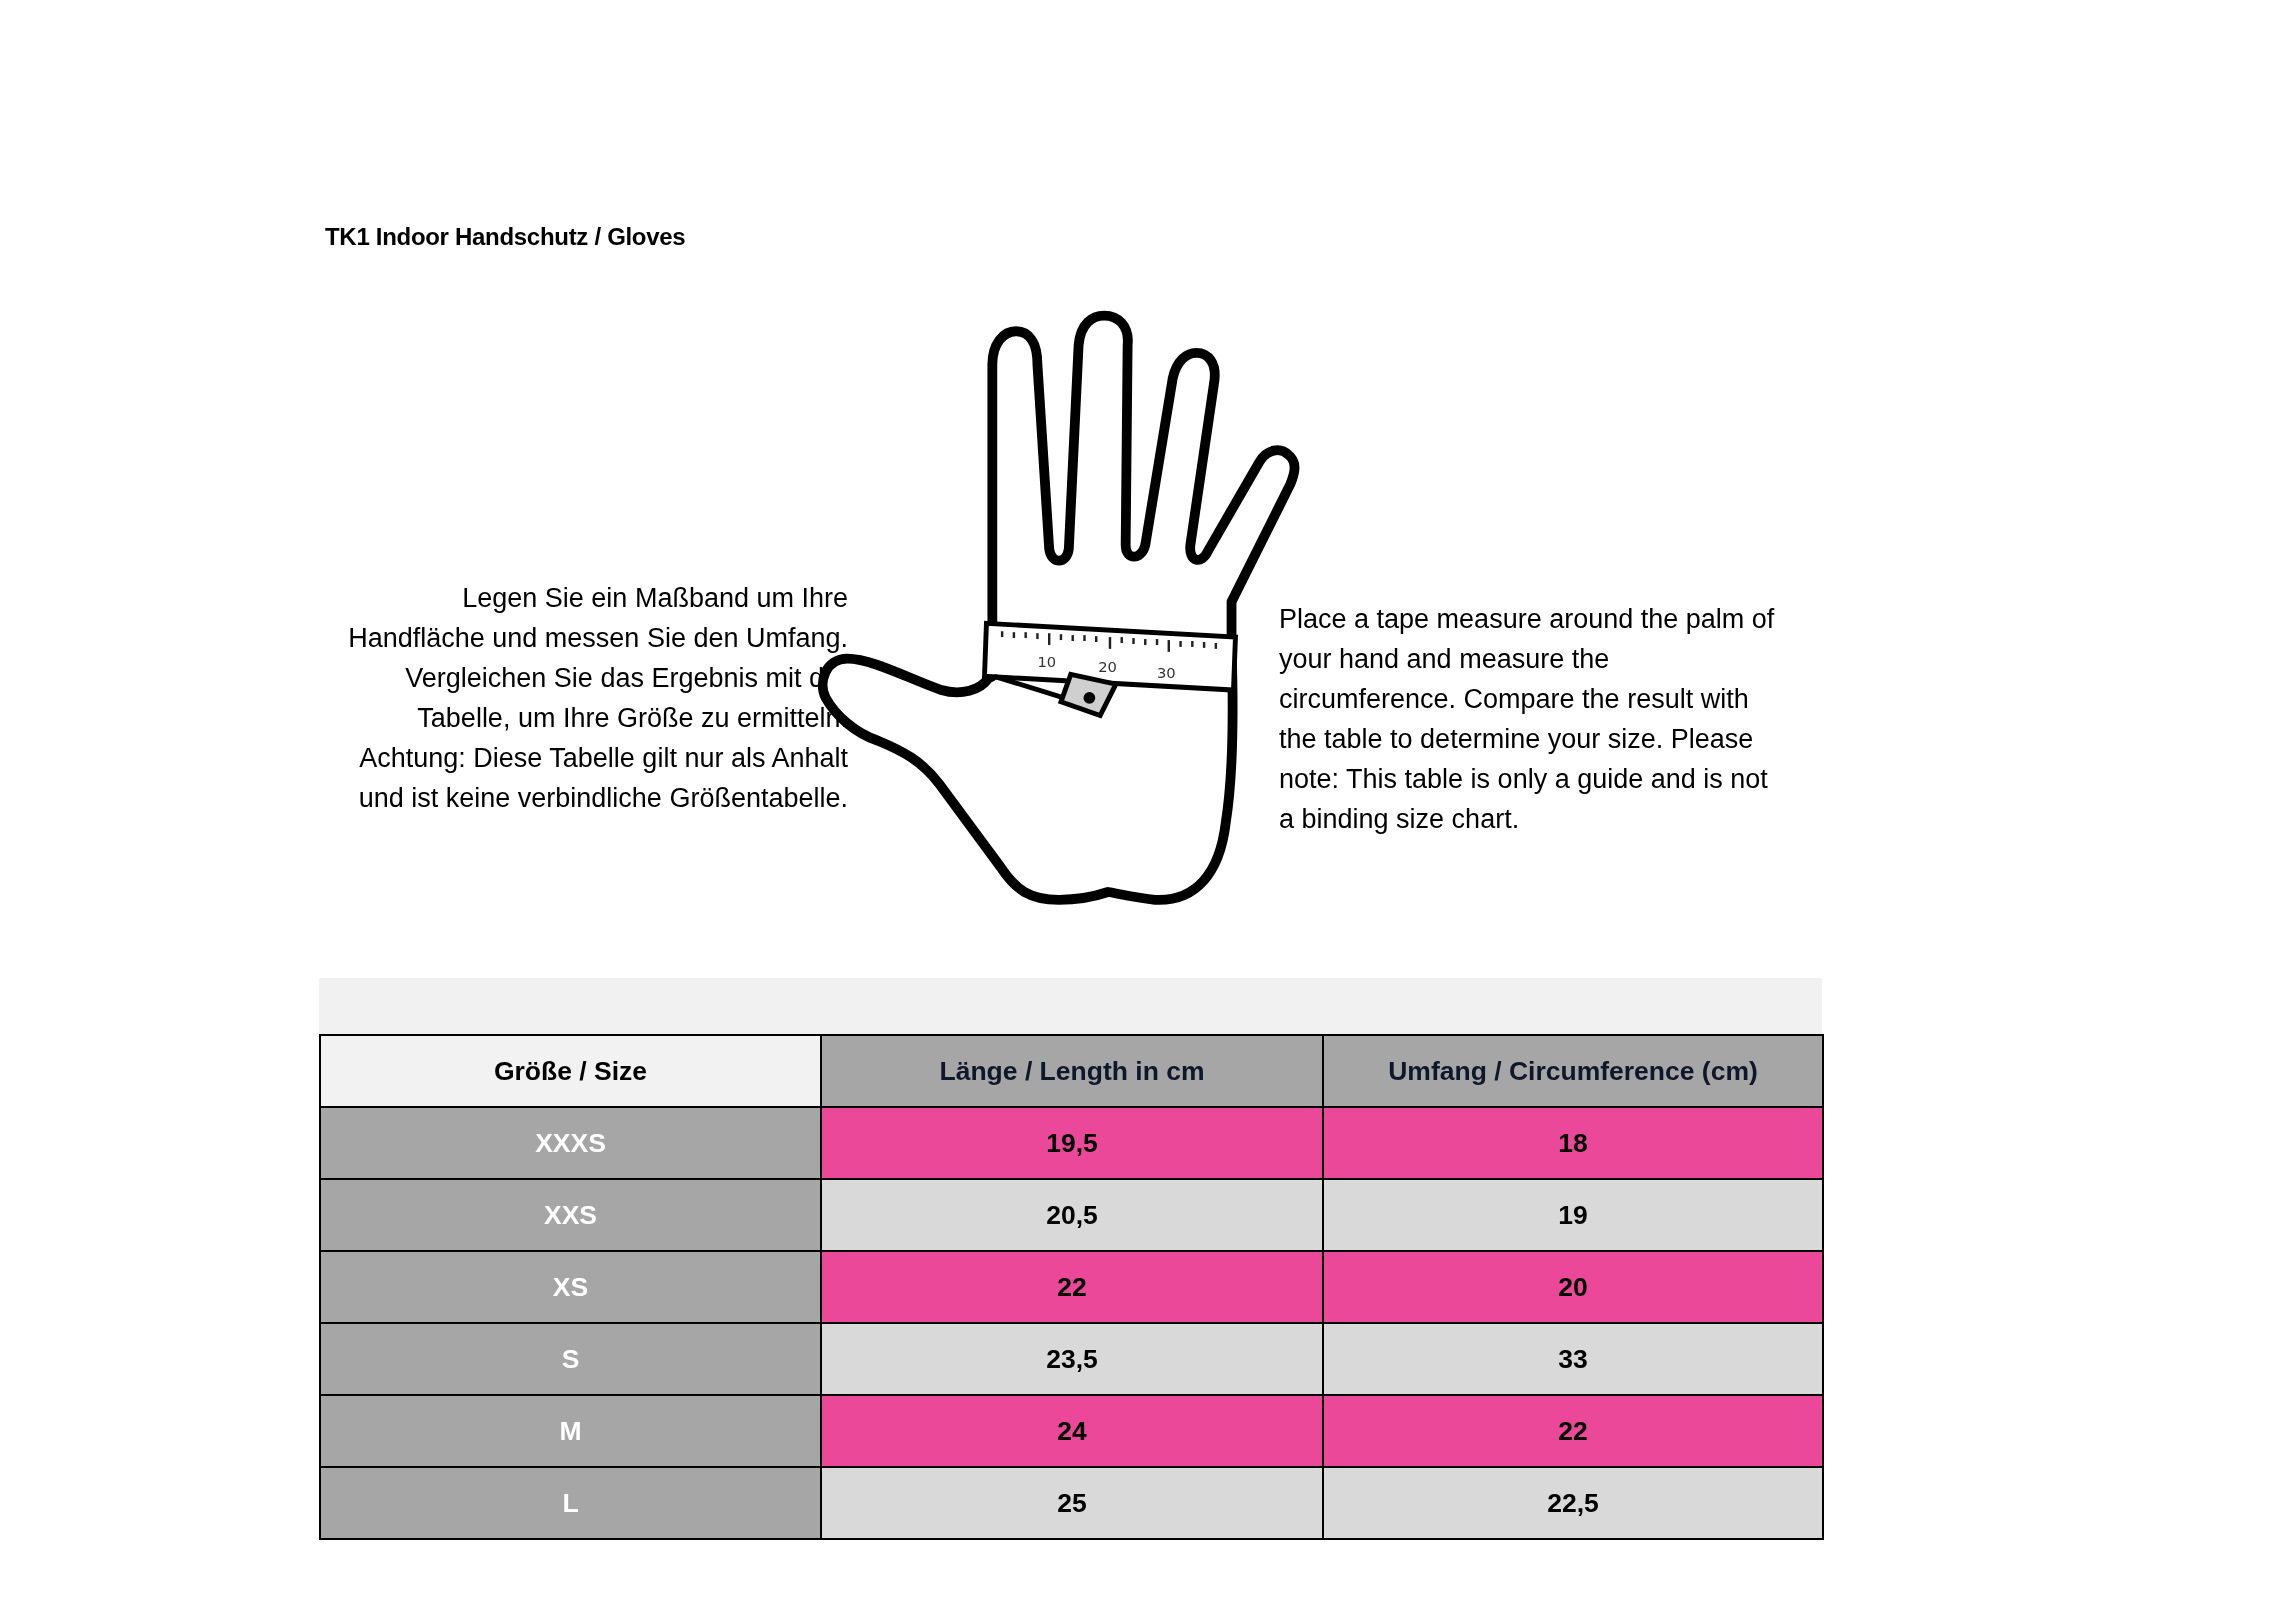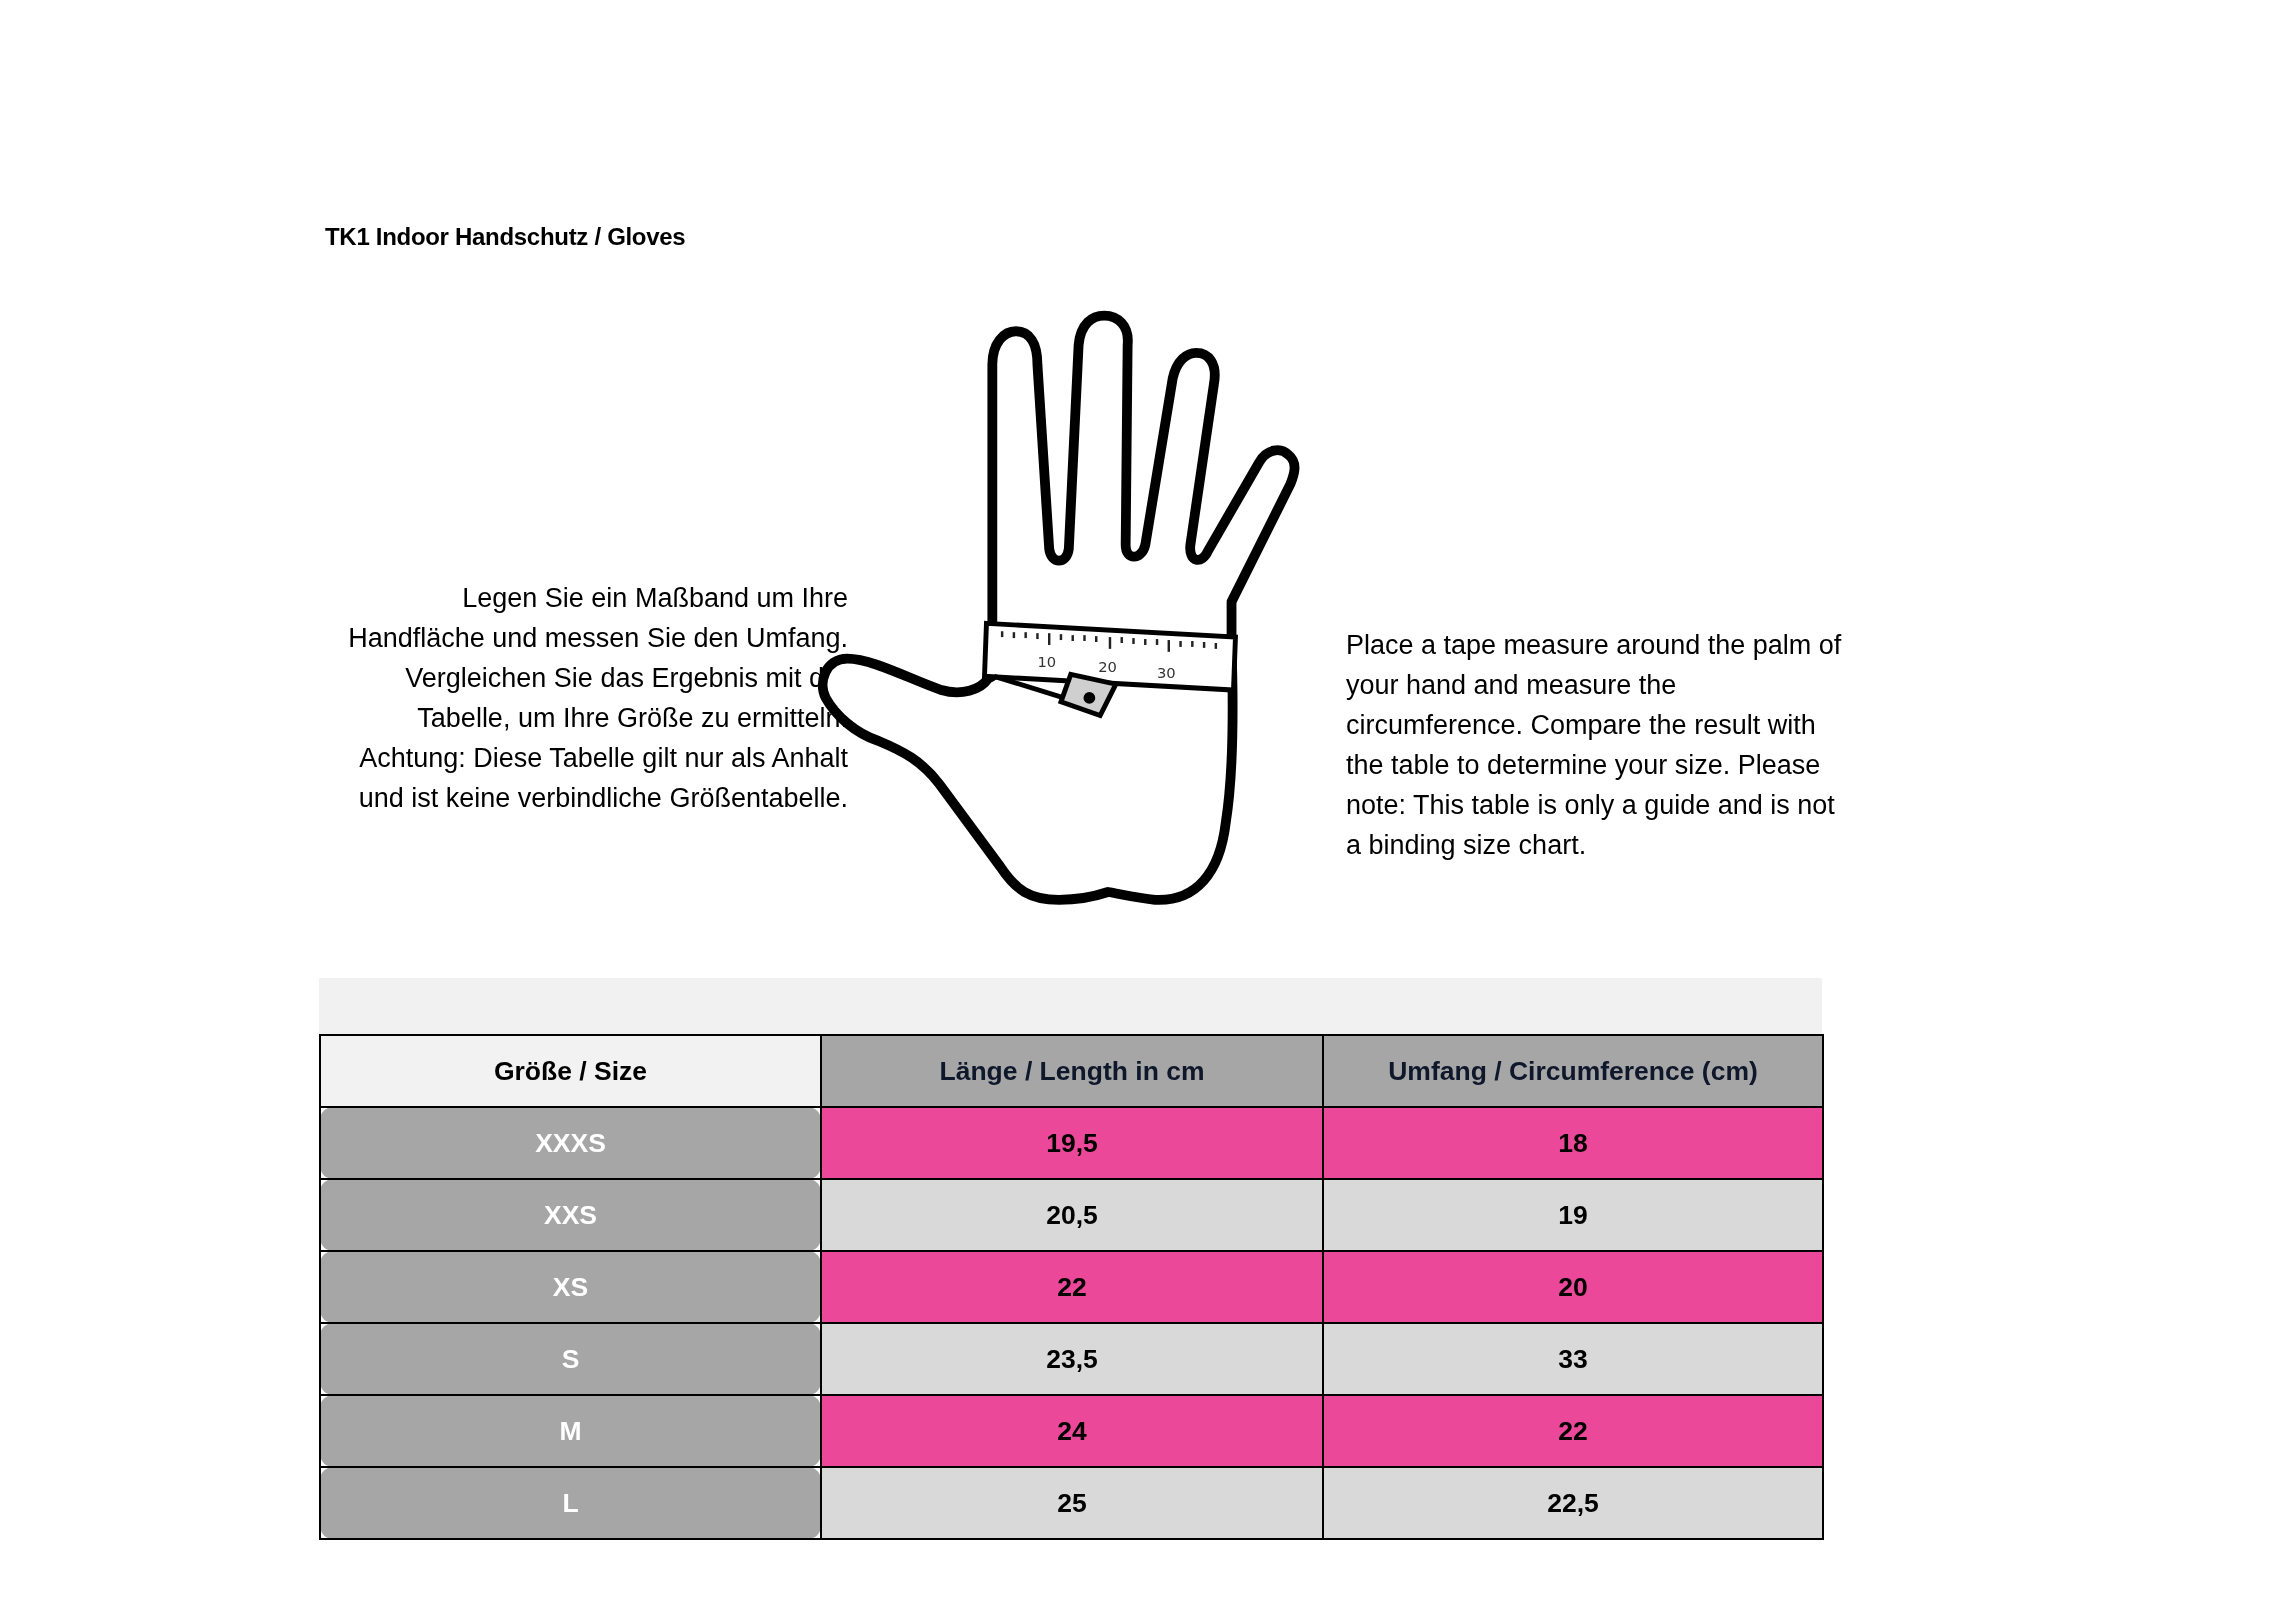--- a/index.html
+++ b/index.html
@@ -2,31 +2,31 @@
 <html><head>
   <meta charset="utf-8">
   <style>
     html, body { margin: 0; padding: 0; background: #ffffff; }
     body { width: 2292px; height: 1620px; position: relative; overflow: hidden;
            font-family: "Liberation Sans", "DejaVu Sans", sans-serif; color: #000; }
     .title { position: absolute; left: 325px; top: 223px; font-size: 24px; font-weight: bold;
              letter-spacing: -0.3px; white-space: nowrap; }
     .para { position: absolute; font-size: 27px; line-height: 40px; }
     .para-de { left: 338px; top: 578px; width: 510px; text-align: right; }
-    .para-en { left: 1346px; top: 599px; width: 510px; margin-top: 26px; }
+    .para-en { left: 1279px; top: 599px; width: 510px; }
     .hand { position: absolute; left: 804px; top: 294px; width: 510px; height: 647px; }
     .band { position: absolute; left: 319px; top: 978px; width: 1503px; height: 56px; background: #f1f1f1; }
     table.sizes { position: absolute; left: 319px; top: 1034px; width: 1503px;
                   border-collapse: collapse; table-layout: fixed; }
     table.sizes td, table.sizes th { border: 2.9px solid #000; height: 46px; padding: 12px;
                   text-align: center; vertical-align: middle; font-size: 26.5px; font-weight: bold; }
     table.sizes th { font-weight: bold; }
     th.h-size { background: #f2f2f2; color: #000; }
     th.h-len, th.h-circ { background: #a6a6a6; color: #0f172a; }
-    td.c-size { background: #a6a6a6; color: #fff; border-radius: 13px; }
+    td.c-size { background: #a6a6a6; color: #fff; }
     tr.odd td.c-val { background: #ec4899; text-align: center; }
     tr.even td.c-val { background: #d9d9d9; }
     col.c1 { width: 501px; } col.c2 { width: 502px; } col.c3 { width: 500px; }
   </style>
 </head>
 <body>
 
 <div class="title">TK1 Indoor Handschutz / Gloves</div>
 
 <div class="para para-de">Legen Sie ein Maßband um Ihre Handfläche und messen Sie den Umfang. Vergleichen Sie das Ergebnis mit der Tabelle, um Ihre Größe zu ermitteln. Achtung: Diese Tabelle gilt nur als Anhalt und ist keine verbindliche Größentabelle.</div>

